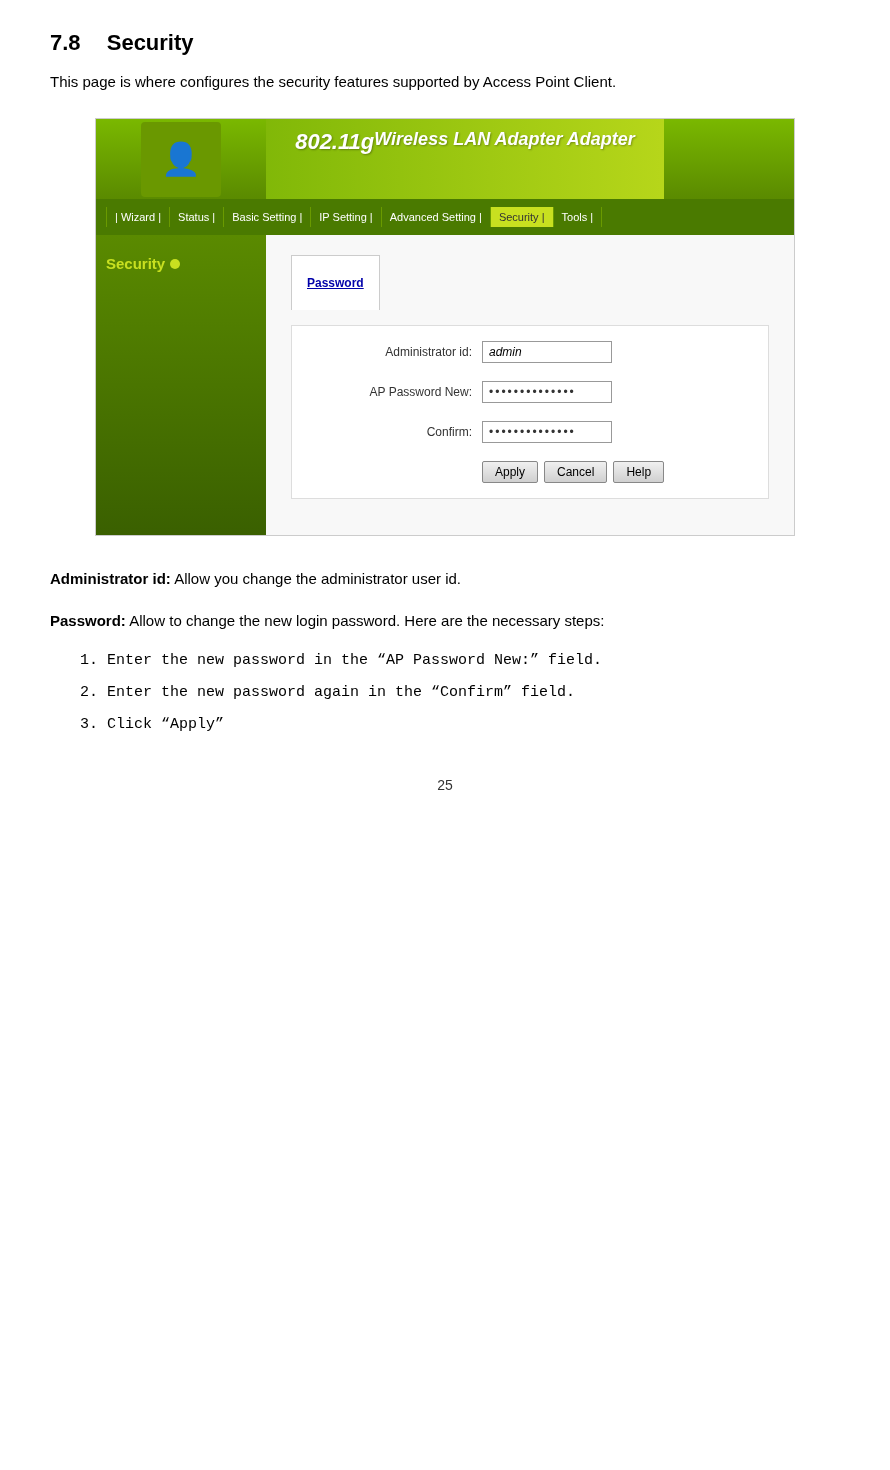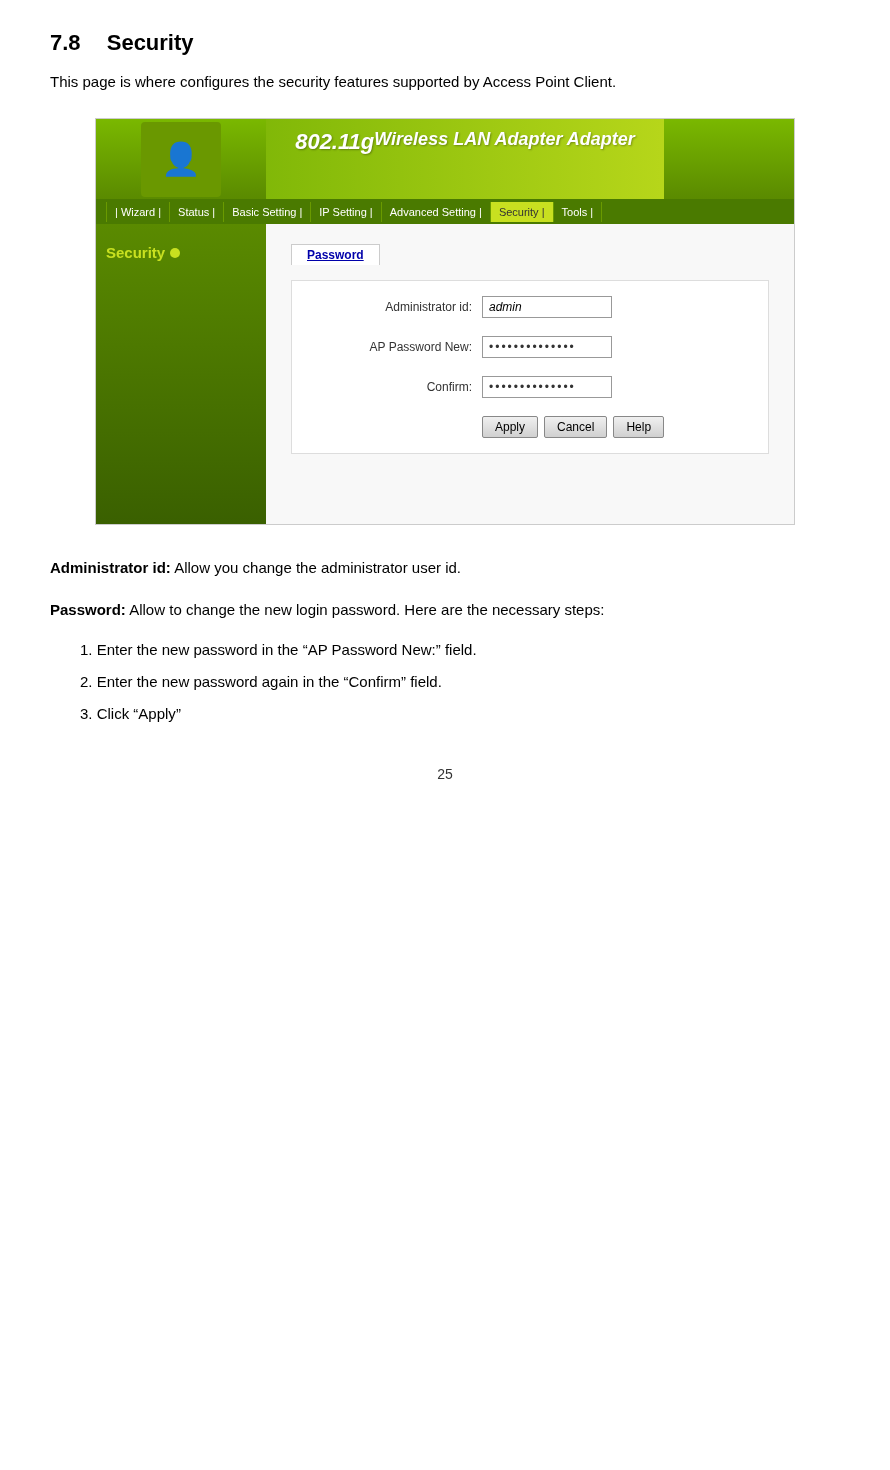--- a/index.html
+++ b/index.html
@@ -97,21 +97,21 @@
       background: linear-gradient(to bottom, #7ab800, #5a8a00);
       flex-shrink: 0;
     }
 
     
     .router-nav {
       background: #4a7a00;
       display: flex;
       align-items: center;
       padding: 0 10px;
-      height: 25px;
+      height: 36px;
       font-size: 11px;
       color: #fff;
       gap: 0;
     }
 
     .router-nav span {
       padding: 4px 8px;
       cursor: pointer;
       white-space: nowrap;
       border-right: 1px solid #6a9a00;
@@ -221,21 +221,21 @@
 
     .tab-header {
       display: flex;
       margin-bottom: 15px;
     }
 
     .tab-active {
       background: #fff;
       border: 1px solid #ccc;
       border-bottom: none;
-      padding: 3px 15px;
+      padding: 20px 15px;
       font-size: 12px;
       color: #00a;
       font-weight: bold;
       text-decoration: underline;
       cursor: pointer;
     }
 
     
     .doc-body {
       margin-top: 20px;
@@ -248,20 +248,21 @@
     }
 
     .doc-paragraph .label-bold {
       font-weight: bold;
     }
 
     .doc-list {
       list-style: none;
       margin: 0 0 16px 30px;
       padding: 0;
+      font-family: Liberation Mono, monospace;
     }
 
     .doc-list li {
       margin-bottom: 8px;
       font-size: 15px;
       line-height: 1.6;
     }
 
     .page-number {
       text-align: center;

